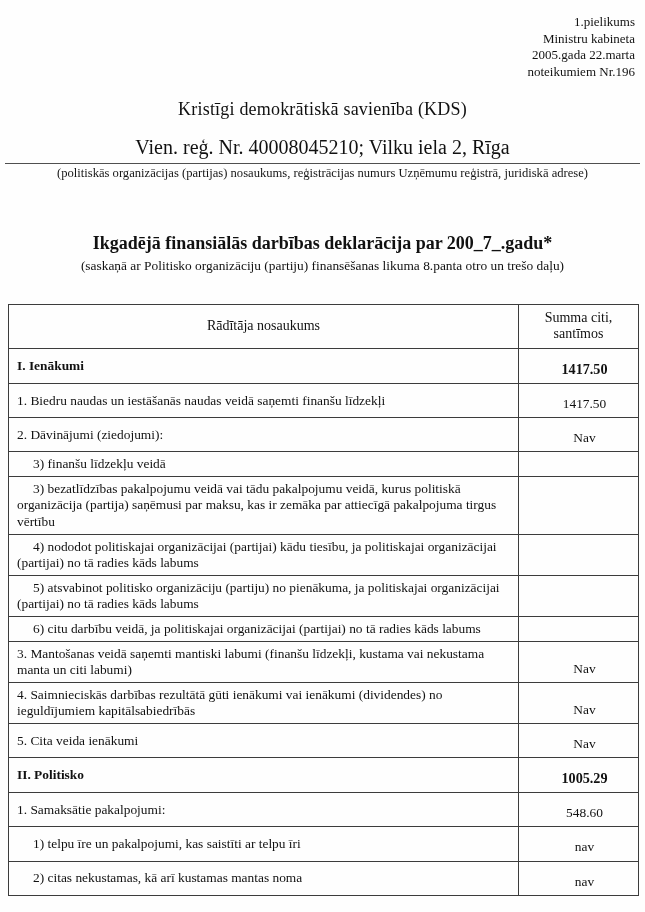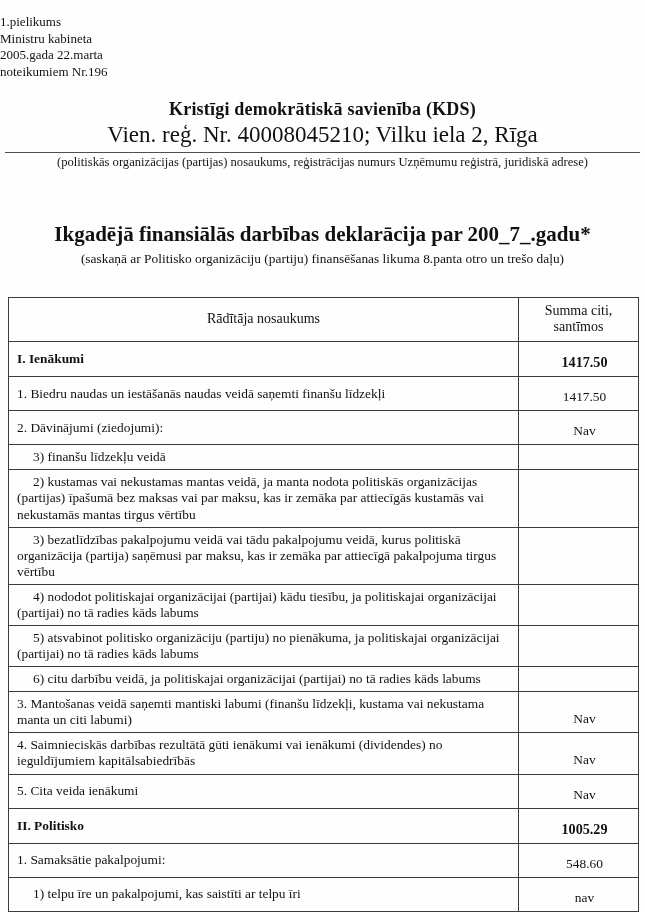--- a/index.html
+++ b/index.html
@@ -18,57 +18,58 @@
   .page {
     width: 645px;
     height: 912px;
     background: #fefefe;
   }
 
   
   .corner-note {
     padding-top: 14px;
     padding-right: 10px;
+    text-align: right;
     font-size: 13px;
     line-height: 1.28;
     color: #121212;
   }
 
   
   .org-block {
     text-align: center;
     margin-top: 18px;
   }
   .org-name {
     font-size: 18px;
-    font-weight: bold;
+    font-weight: normal;
     letter-spacing: 0.2px;
   }
   .org-reg {
-    font-size: 23px;
-    margin-top: 2px;
+    font-size: 20px;
+    margin-top: 16px;
   }
   .org-rule {
     border: none;
     border-top: 1.6px solid #4f4f4f;
     margin: 4px 5px 0 5px;
   }
   .org-caption {
     font-size: 12.6px;
     margin-top: 2px;
     color: #161616;
   }
 
   
   .decl-block {
     text-align: center;
     margin-top: 52px;
   }
   .decl-title {
-    font-size: 21px;
+    font-size: 18px;
     font-weight: bold;
   }
   .decl-subtitle {
     font-size: 13.4px;
     margin-top: 4px;
   }
 
   
   .tbl-wrap {
     margin: 30px 7px 0 8px;
@@ -159,24 +160,20 @@
   </tr>
           <tr>
     <td class="cell-label">2. Dāvinājumi (ziedojumi):</td>
     <td class="cell-value">Nav</td>
   </tr>
           <tr>
     <td class="cell-label indent">3) finanšu līdzekļu veidā</td>
     <td class="cell-value"></td>
   </tr>
           <tr>
-    <td class="cell-label indent">2) kustamas vai nekustamas mantas veidā, ja manta nodota politiskās organizācijas (partijas) īpašumā bez maksas vai par maksu, kas ir zemāka par attiecīgās kustamās vai nekustamās mantas tirgus vērtību</td>
-    <td class="cell-value"></td>
-  </tr>
-          <tr>
     <td class="cell-label indent">3) bezatlīdzības pakalpojumu veidā vai tādu pakalpojumu veidā, kurus politiskā organizācija (partija) saņēmusi par maksu, kas ir zemāka par attiecīgā pakalpojuma tirgus vērtību</td>
     <td class="cell-value"></td>
   </tr>
           <tr>
     <td class="cell-label indent">4) nododot politiskajai organizācijai (partijai) kādu tiesību, ja politiskajai organizācijai (partijai) no tā radies kāds labums</td>
     <td class="cell-value"></td>
   </tr>
           <tr>
     <td class="cell-label indent">5) atsvabinot politisko organizāciju (partiju) no pienākuma, ja politiskajai organizācijai (partijai) no tā radies kāds labums</td>
     <td class="cell-value"></td>

